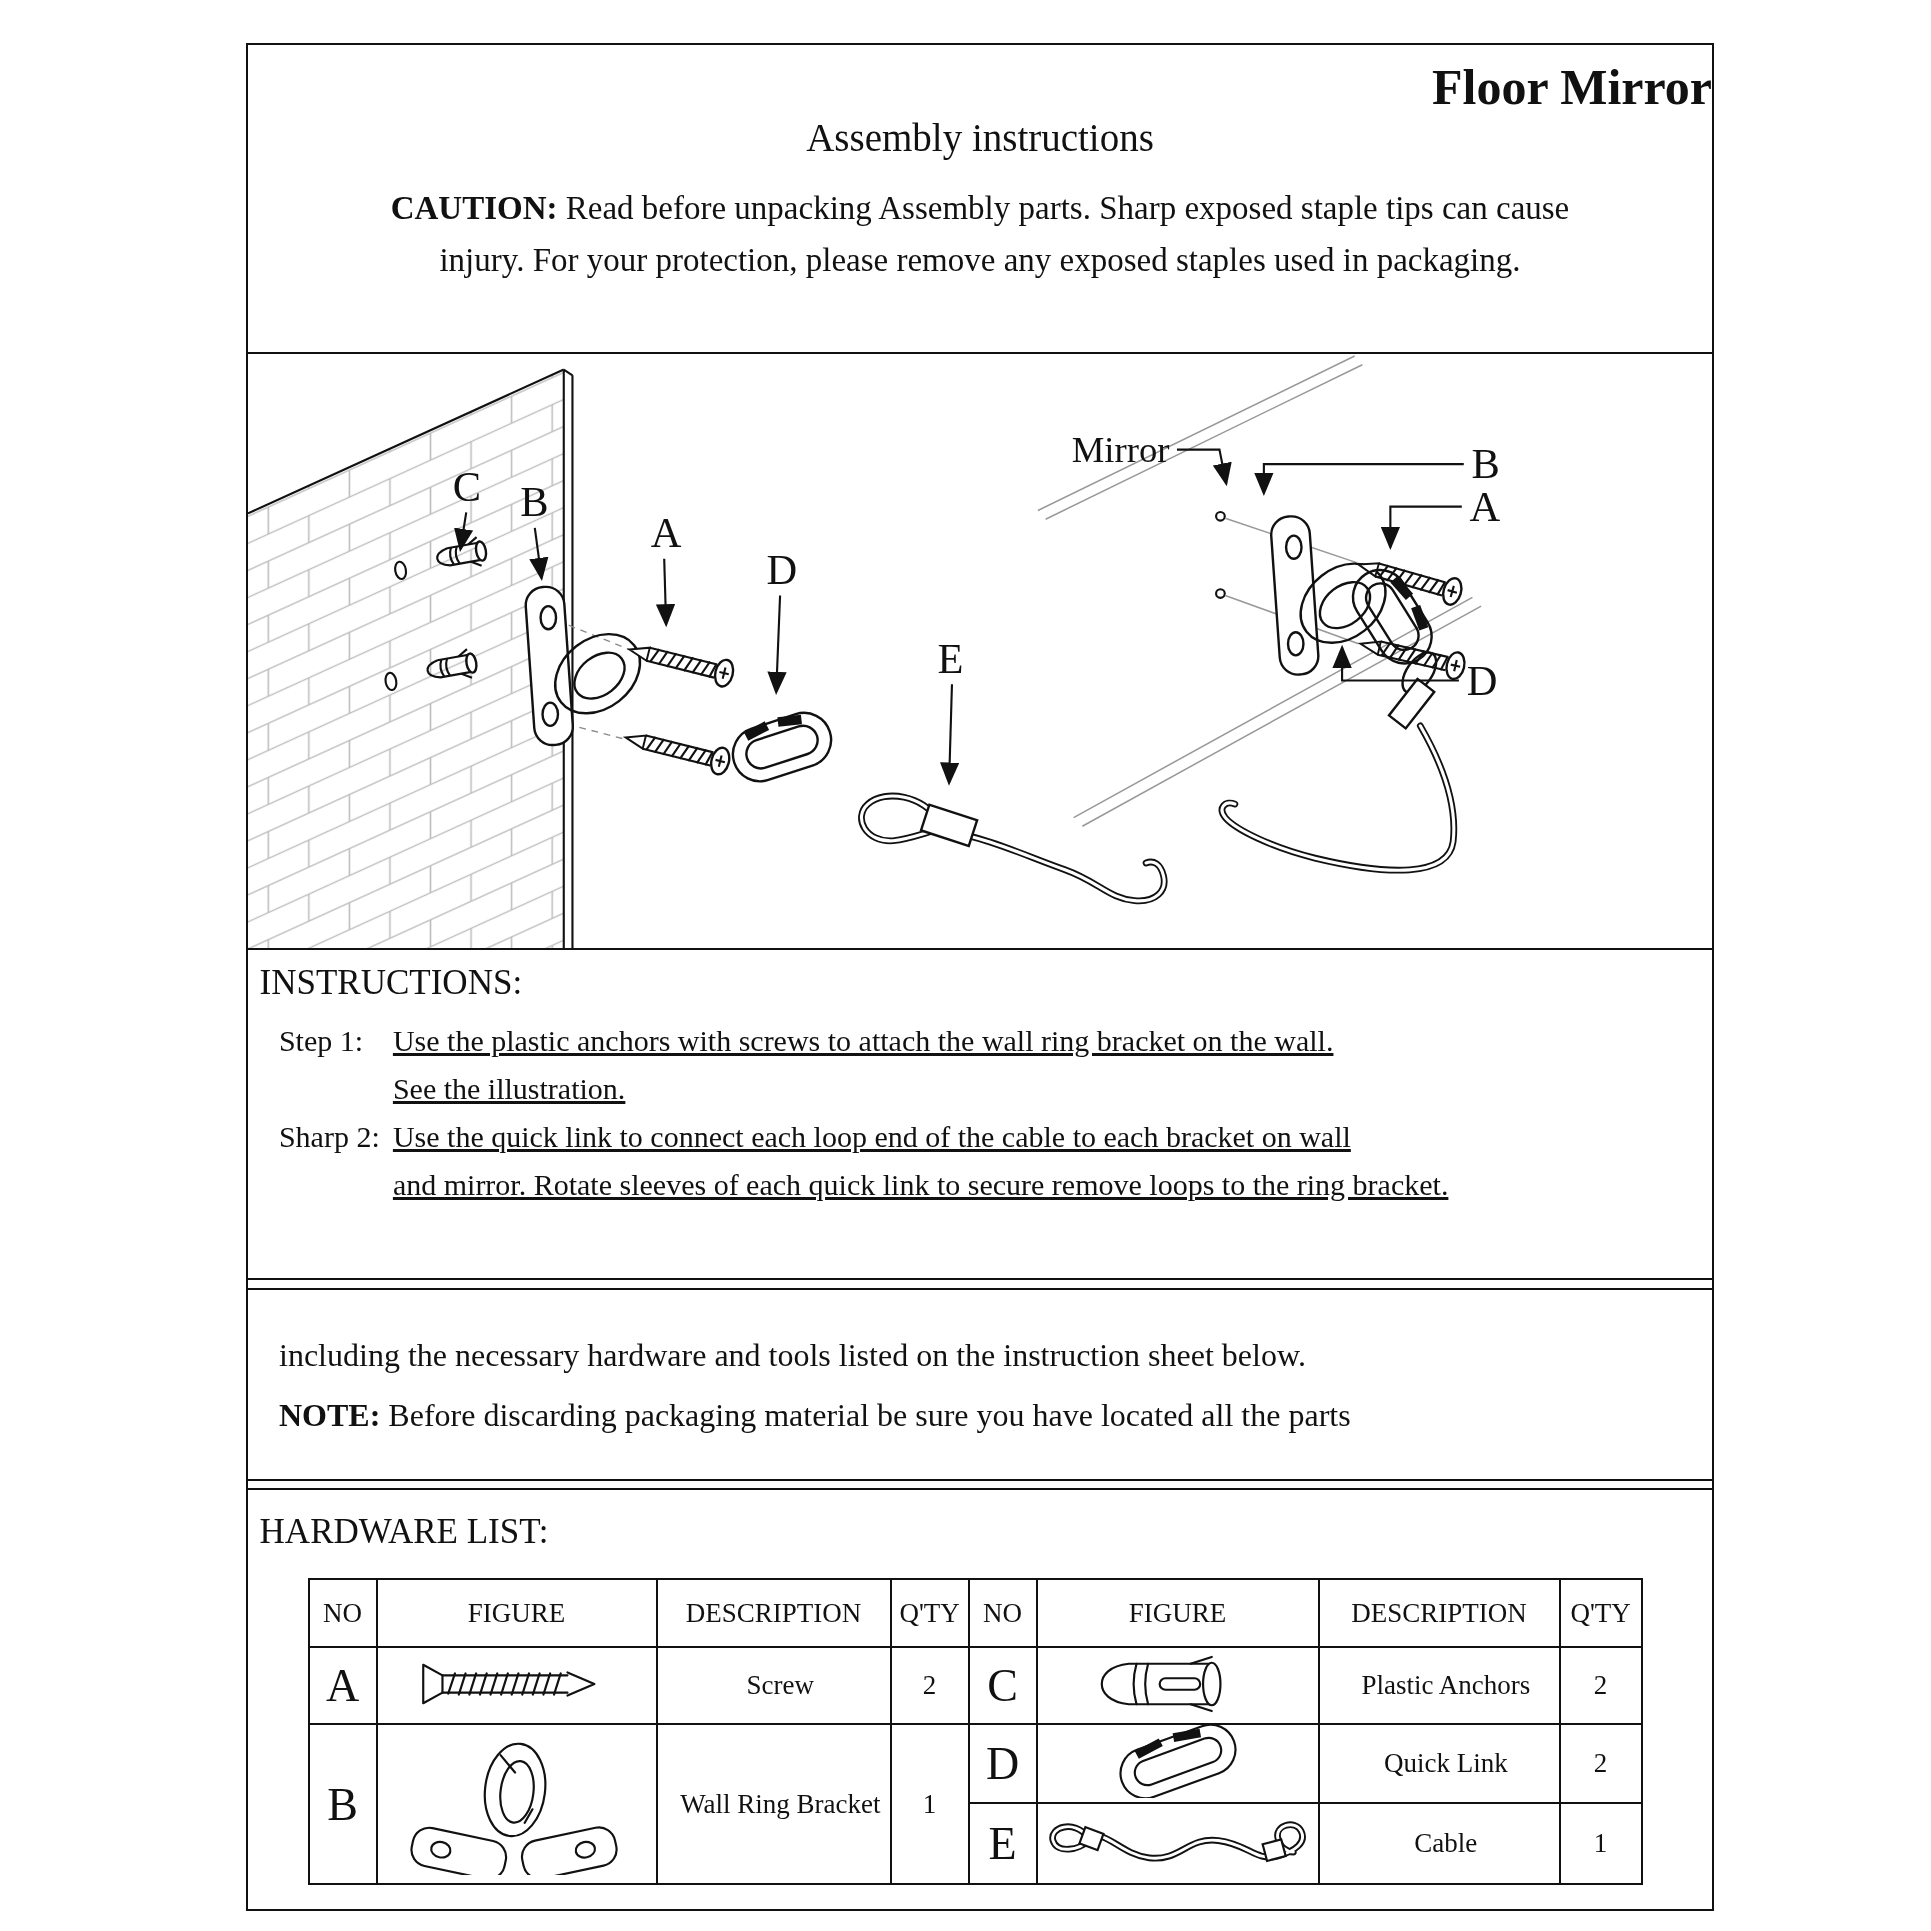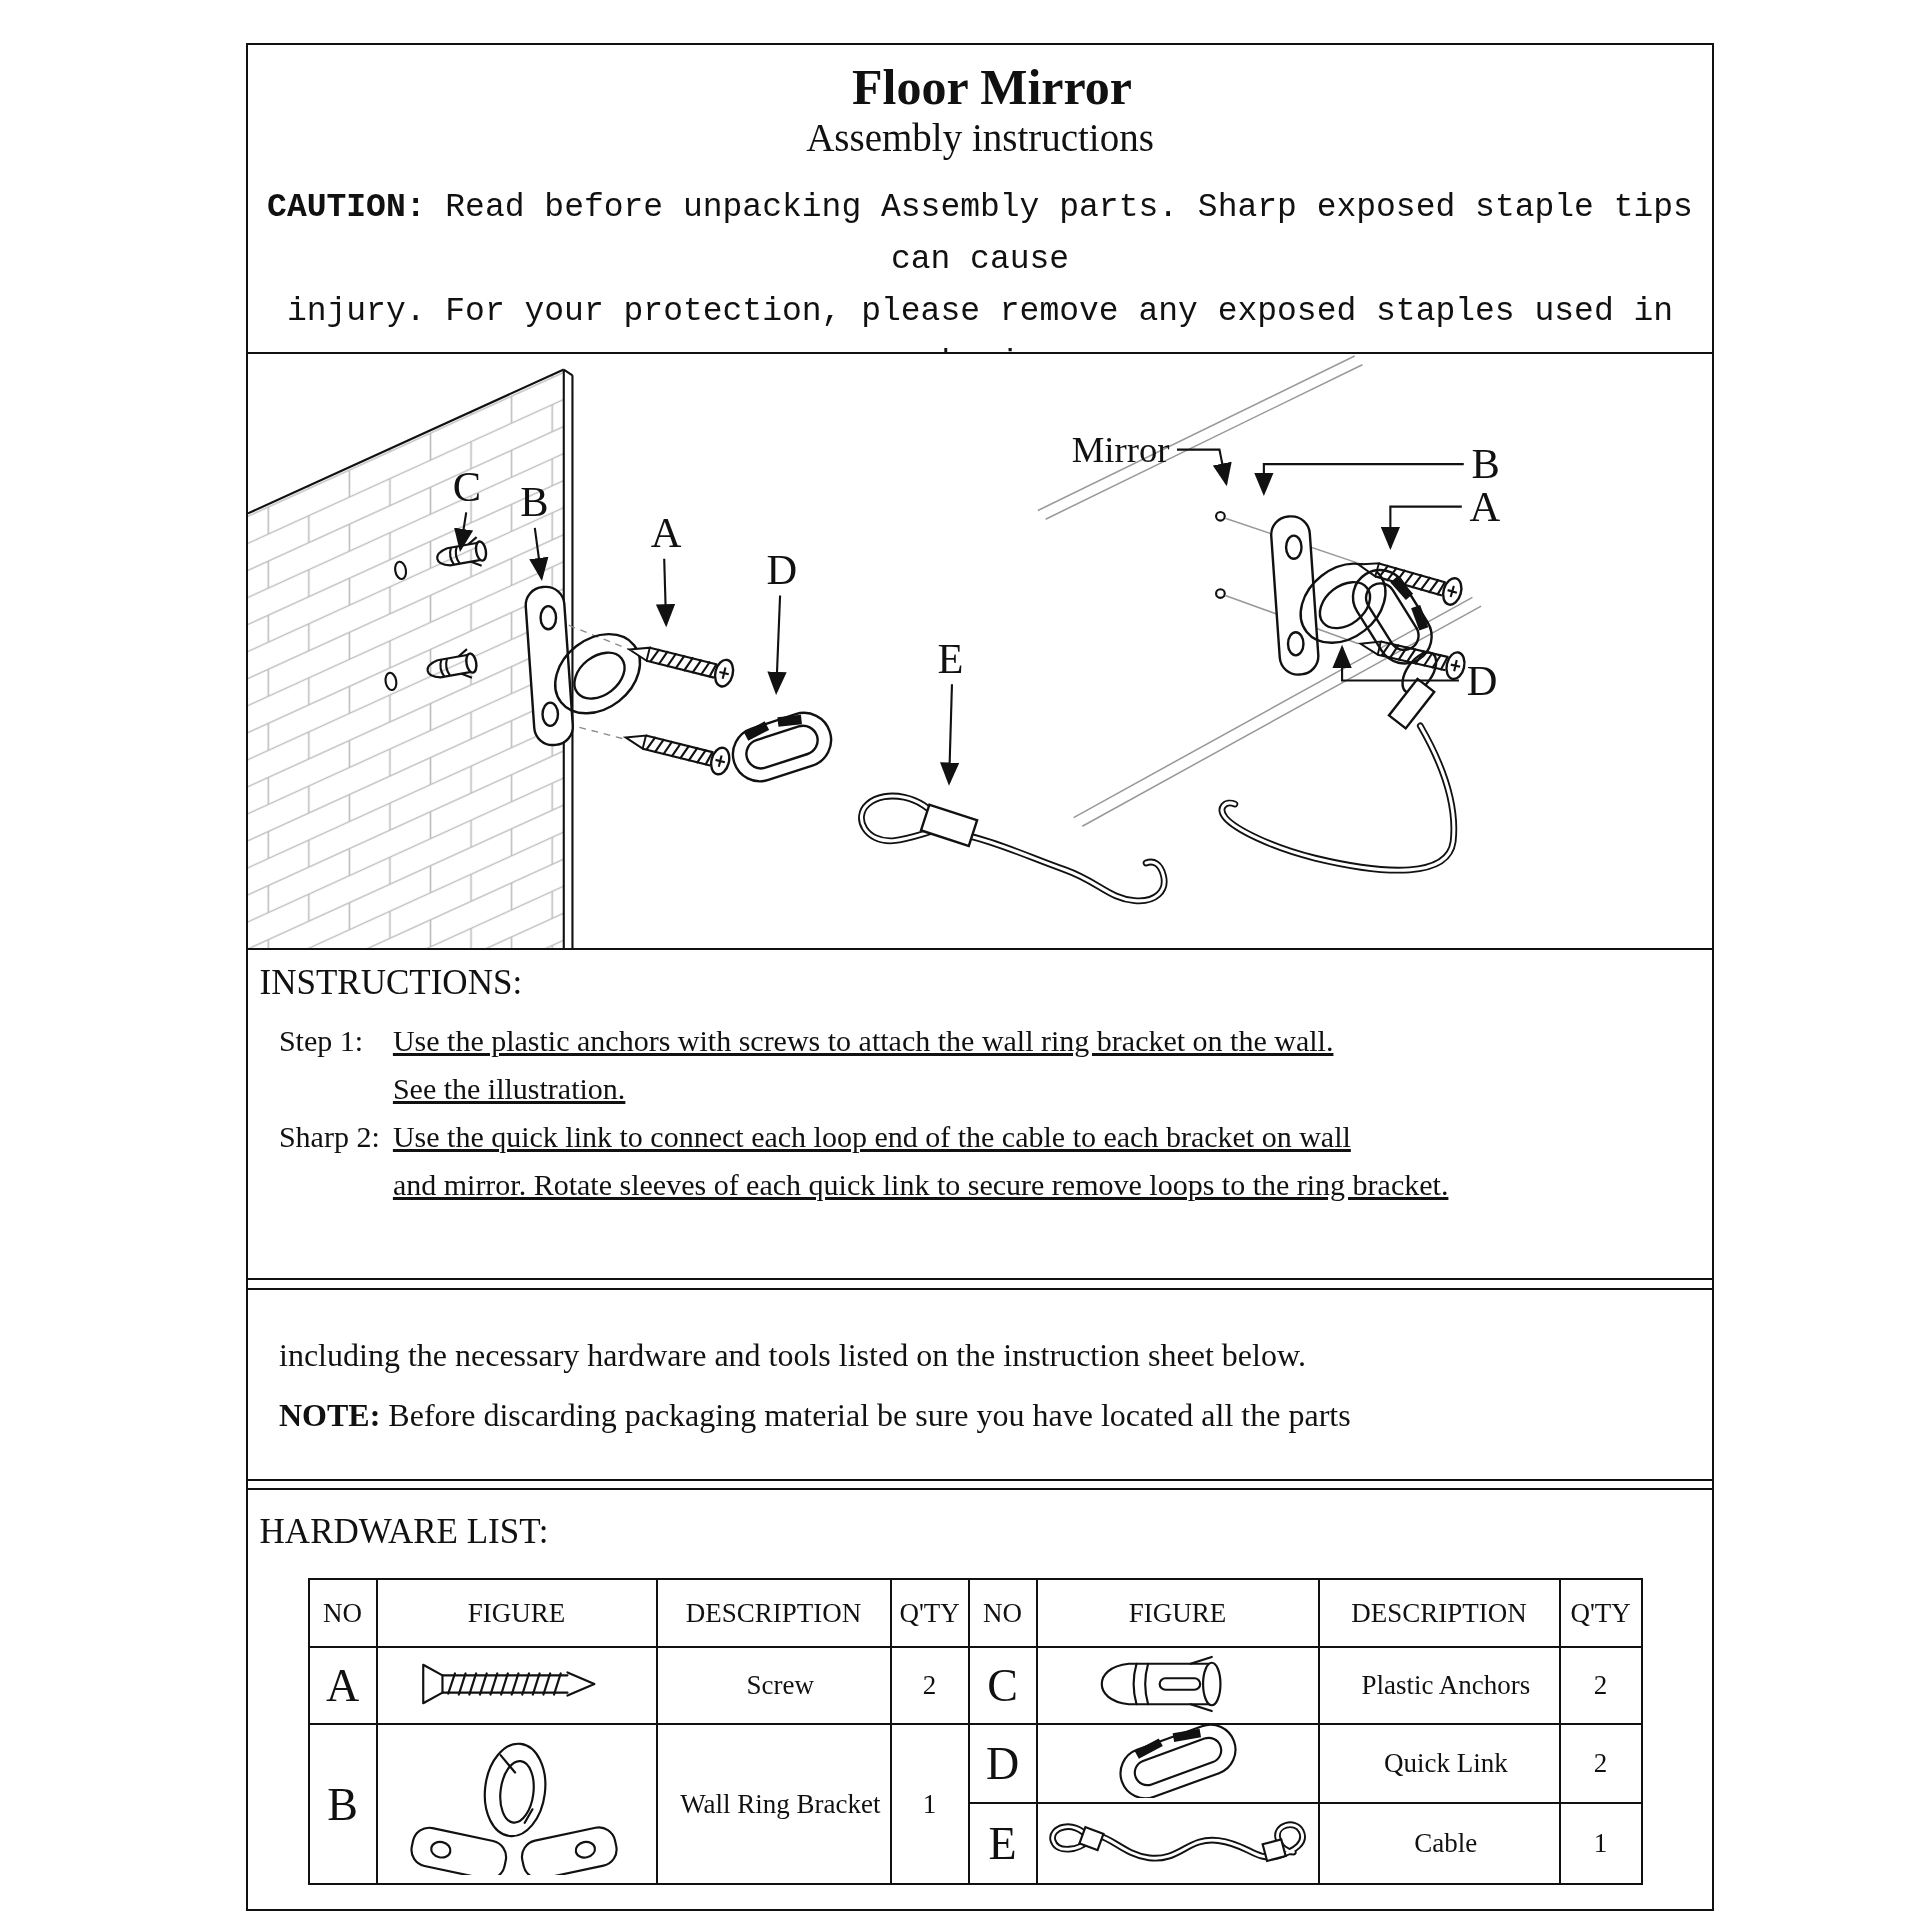--- a/index.html
+++ b/index.html
@@ -6,23 +6,23 @@
   body{width:1931px;height:1931px;position:relative;
        font-family:"Liberation Serif","DejaVu Serif",serif;color:#111;}
   .page{position:absolute;left:246px;top:43px;width:1468px;height:1868px;
         border:2.9px solid #111;box-sizing:border-box;background:#fff;}
   .sec{position:relative;box-sizing:border-box;overflow:hidden;}
   .divider{height:0;border-top:2.9px solid #111;}
   .divider.double{height:7.7px;border-top:2.9px solid #111;border-bottom:2.9px solid #111;}
 
   
   .sec-header{height:307px;}
-  .title{text-align:center;font-weight:bold;font-size:50px;margin-top:13.5px;line-height:56px;padding-left:24px;}
+  .title{text-align:right;font-weight:bold;font-size:50px;margin-top:13.5px;line-height:56px;padding-left:24px;}
   .subtitle{text-align:center;font-size:39px;line-height:46px;}
-  .caution{margin-top:21px;text-align:center;font-size:33px;line-height:52px;font-family:Liberation Mono, monospace;}
+  .caution{margin-top:21px;text-align:center;font-size:33px;line-height:52px;}
   .blabel{font-weight:bold;}
 
   
   .sec-diagram{height:594px;}
   .sec-diagram svg{display:block;}
   svg text{font-family:"Liberation Serif","DejaVu Serif",serif;fill:#111;}
   .part-letter{font-size:44px;}
   .mirror-word{font-size:38px;}
   .ln{stroke:#111;stroke-width:2.2;fill:none;}
   .ln25{stroke:#111;stroke-width:2.5;fill:none;}

